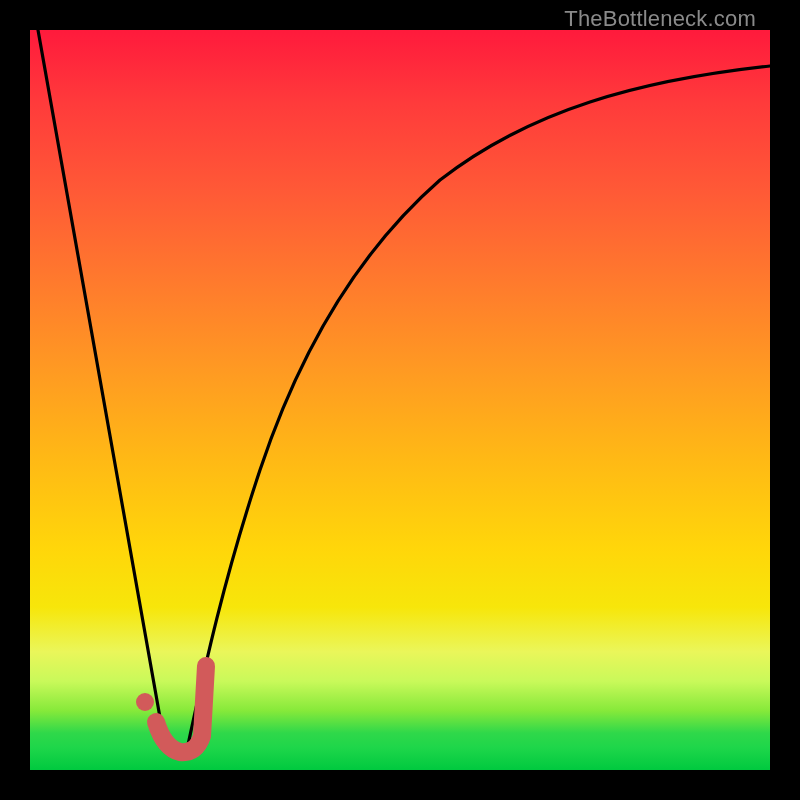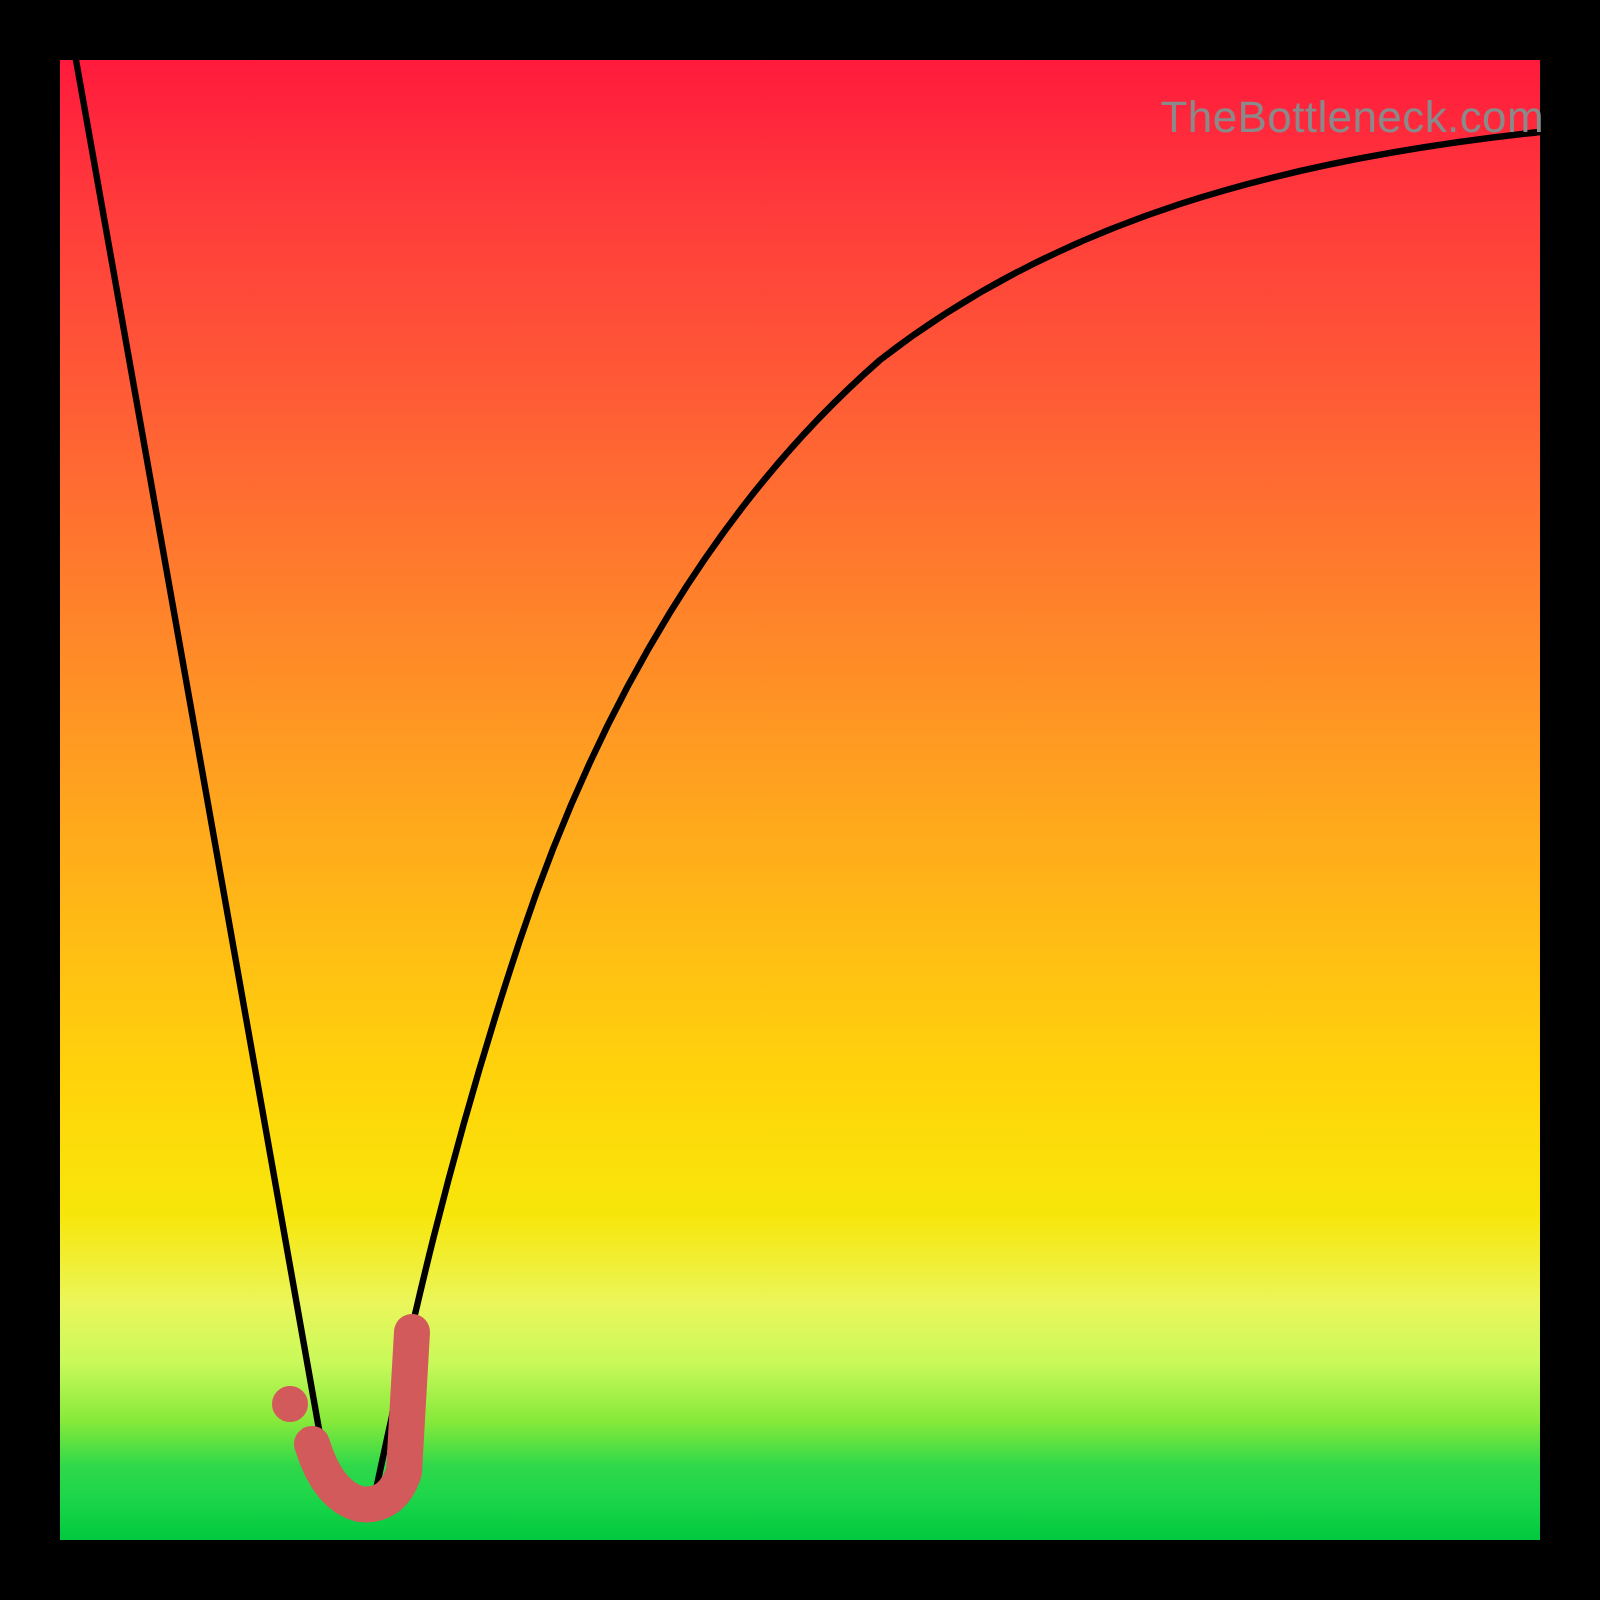--- a/index.html
+++ b/index.html
@@ -38,27 +38,26 @@
       #c9f95a 88%,
       #86e93a 92%,
       #2fd84a 95%,
       #1ed64a 97%,
       #00c93f 100%
     );
   }
   .watermark {
     position: absolute;
     top: 6px;
-    right: 28px;
+    right: 44px;
     color: #8a8a8a;
     font-size: 22px;
     font-weight: 400;
     letter-spacing: 0.2px;
     user-select: none;
-    margin-top: 40px;
   }
   svg.overlay {
     position: absolute;
     left: 30px;
     top: 30px;
     width: 740px;
     height: 740px;
     overflow: visible;
   }
 </style>

